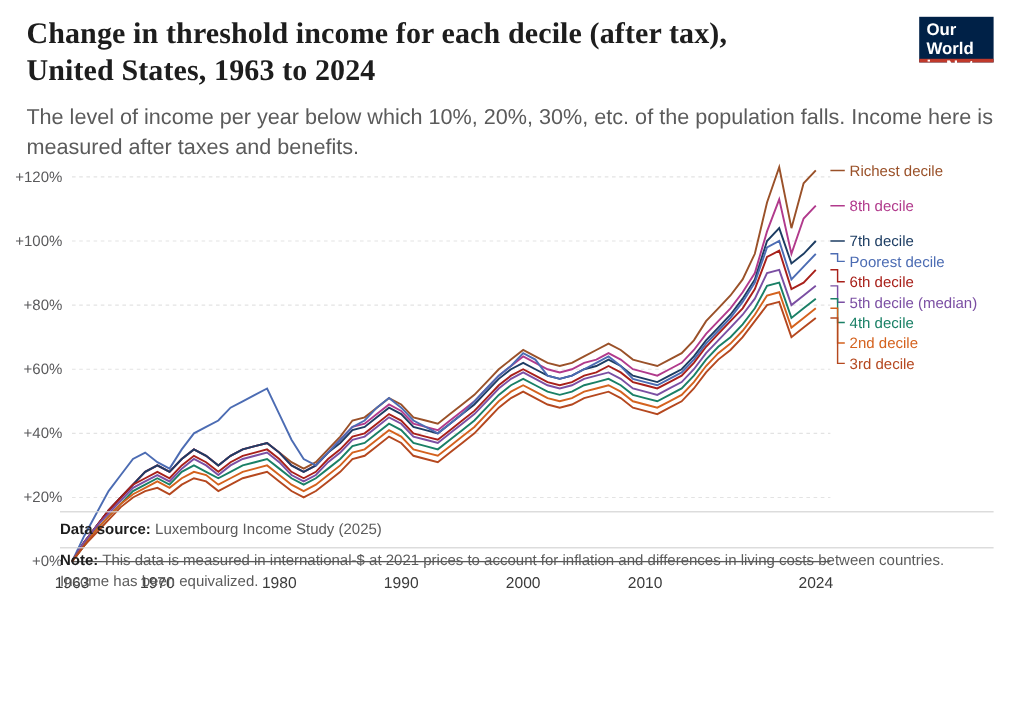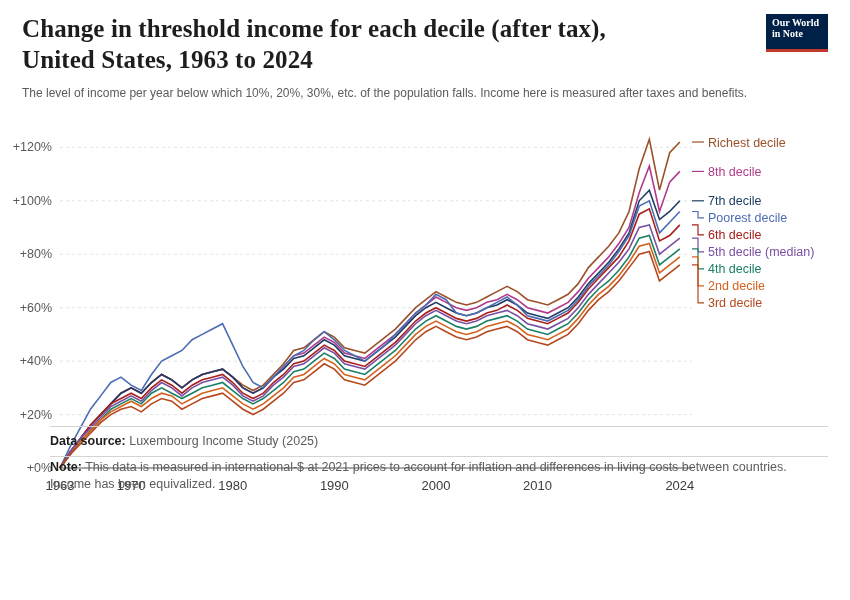--- a/index.html
+++ b/index.html
@@ -19,35 +19,35 @@
     font-family:"Liberation Serif", serif;
     font-size:25px;
     font-weight:700;
     line-height:1.22;
     color:#1d1d1d;
     margin:0;
     max-width:660px;
     letter-spacing:0.1px;
   }
   .subtitle{
-    font-size:12px;
+    font-size:18px;
     color:#5b5b5b;
     line-height:1.38;
     margin:10px 0 0 0;
     max-width:810px;
   }
   .owid-logo{
     position:absolute;
     top:14px;right:22px;
     width:62px;height:38px;
     background:#002147;
     color:#fff;
-    font-family:Liberation Serif, serif;
+    font-family:Liberation Sans, sans-serif;
     font-weight:700;
-    font-size:10px;
+    font-size:14px;
     line-height:1.12;
     padding:3px 5px 0 6px;
     box-sizing:border-box;
     border-bottom:3px solid #c0392b;
   }
 
   
   .chart-wrap{
     position:absolute;
     left:0;top:118px;

